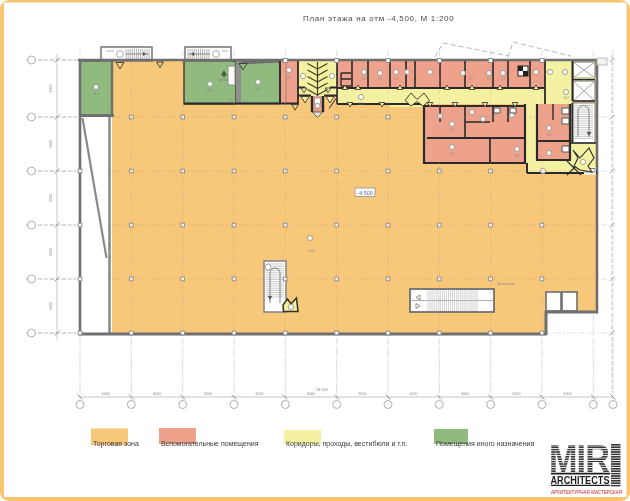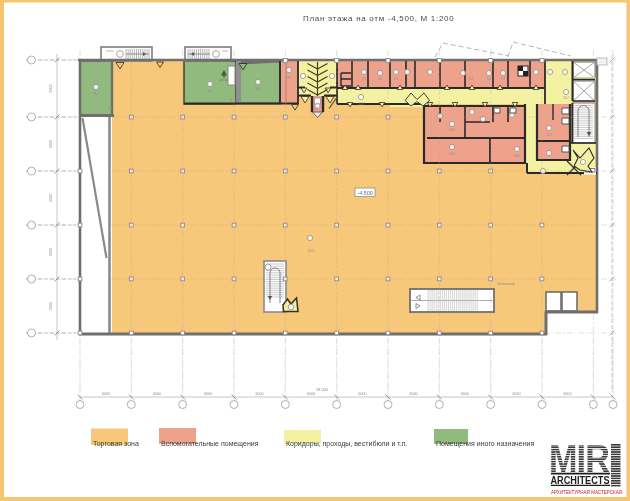--- a/index.html
+++ b/index.html
@@ -1,14 +1,14 @@
 <!DOCTYPE html>
 <html><head><meta charset="utf-8"><style>
 html,body{margin:0;padding:0;background:#fff;}
-.page{position:relative;width:630px;height:501px;overflow:hidden;font-family:"Liberation Sans",sans-serif;}
+.page{position:relative;width:630px;height:501px;overflow:hidden;font-family:"Liberation Sans",sans-serif;border-radius:9px;}
 .leg{font-family:"Liberation Sans",sans-serif;font-size:7px;fill:#3a3a3a;}
 </style></head>
 <body>
 <div class="page">
 <svg width="630" height="501" viewBox="0 0 630 501" xmlns="http://www.w3.org/2000/svg">
 
 <rect x="0" y="0" width="630" height="501" fill="#ffffff"></rect>
 
 <path d="M0,0 H630 V501 H0 Z M4,2.5 V497 H626.5 V2.5 Z" fill="#F7C46F" fill-rule="evenodd"></path>
 

